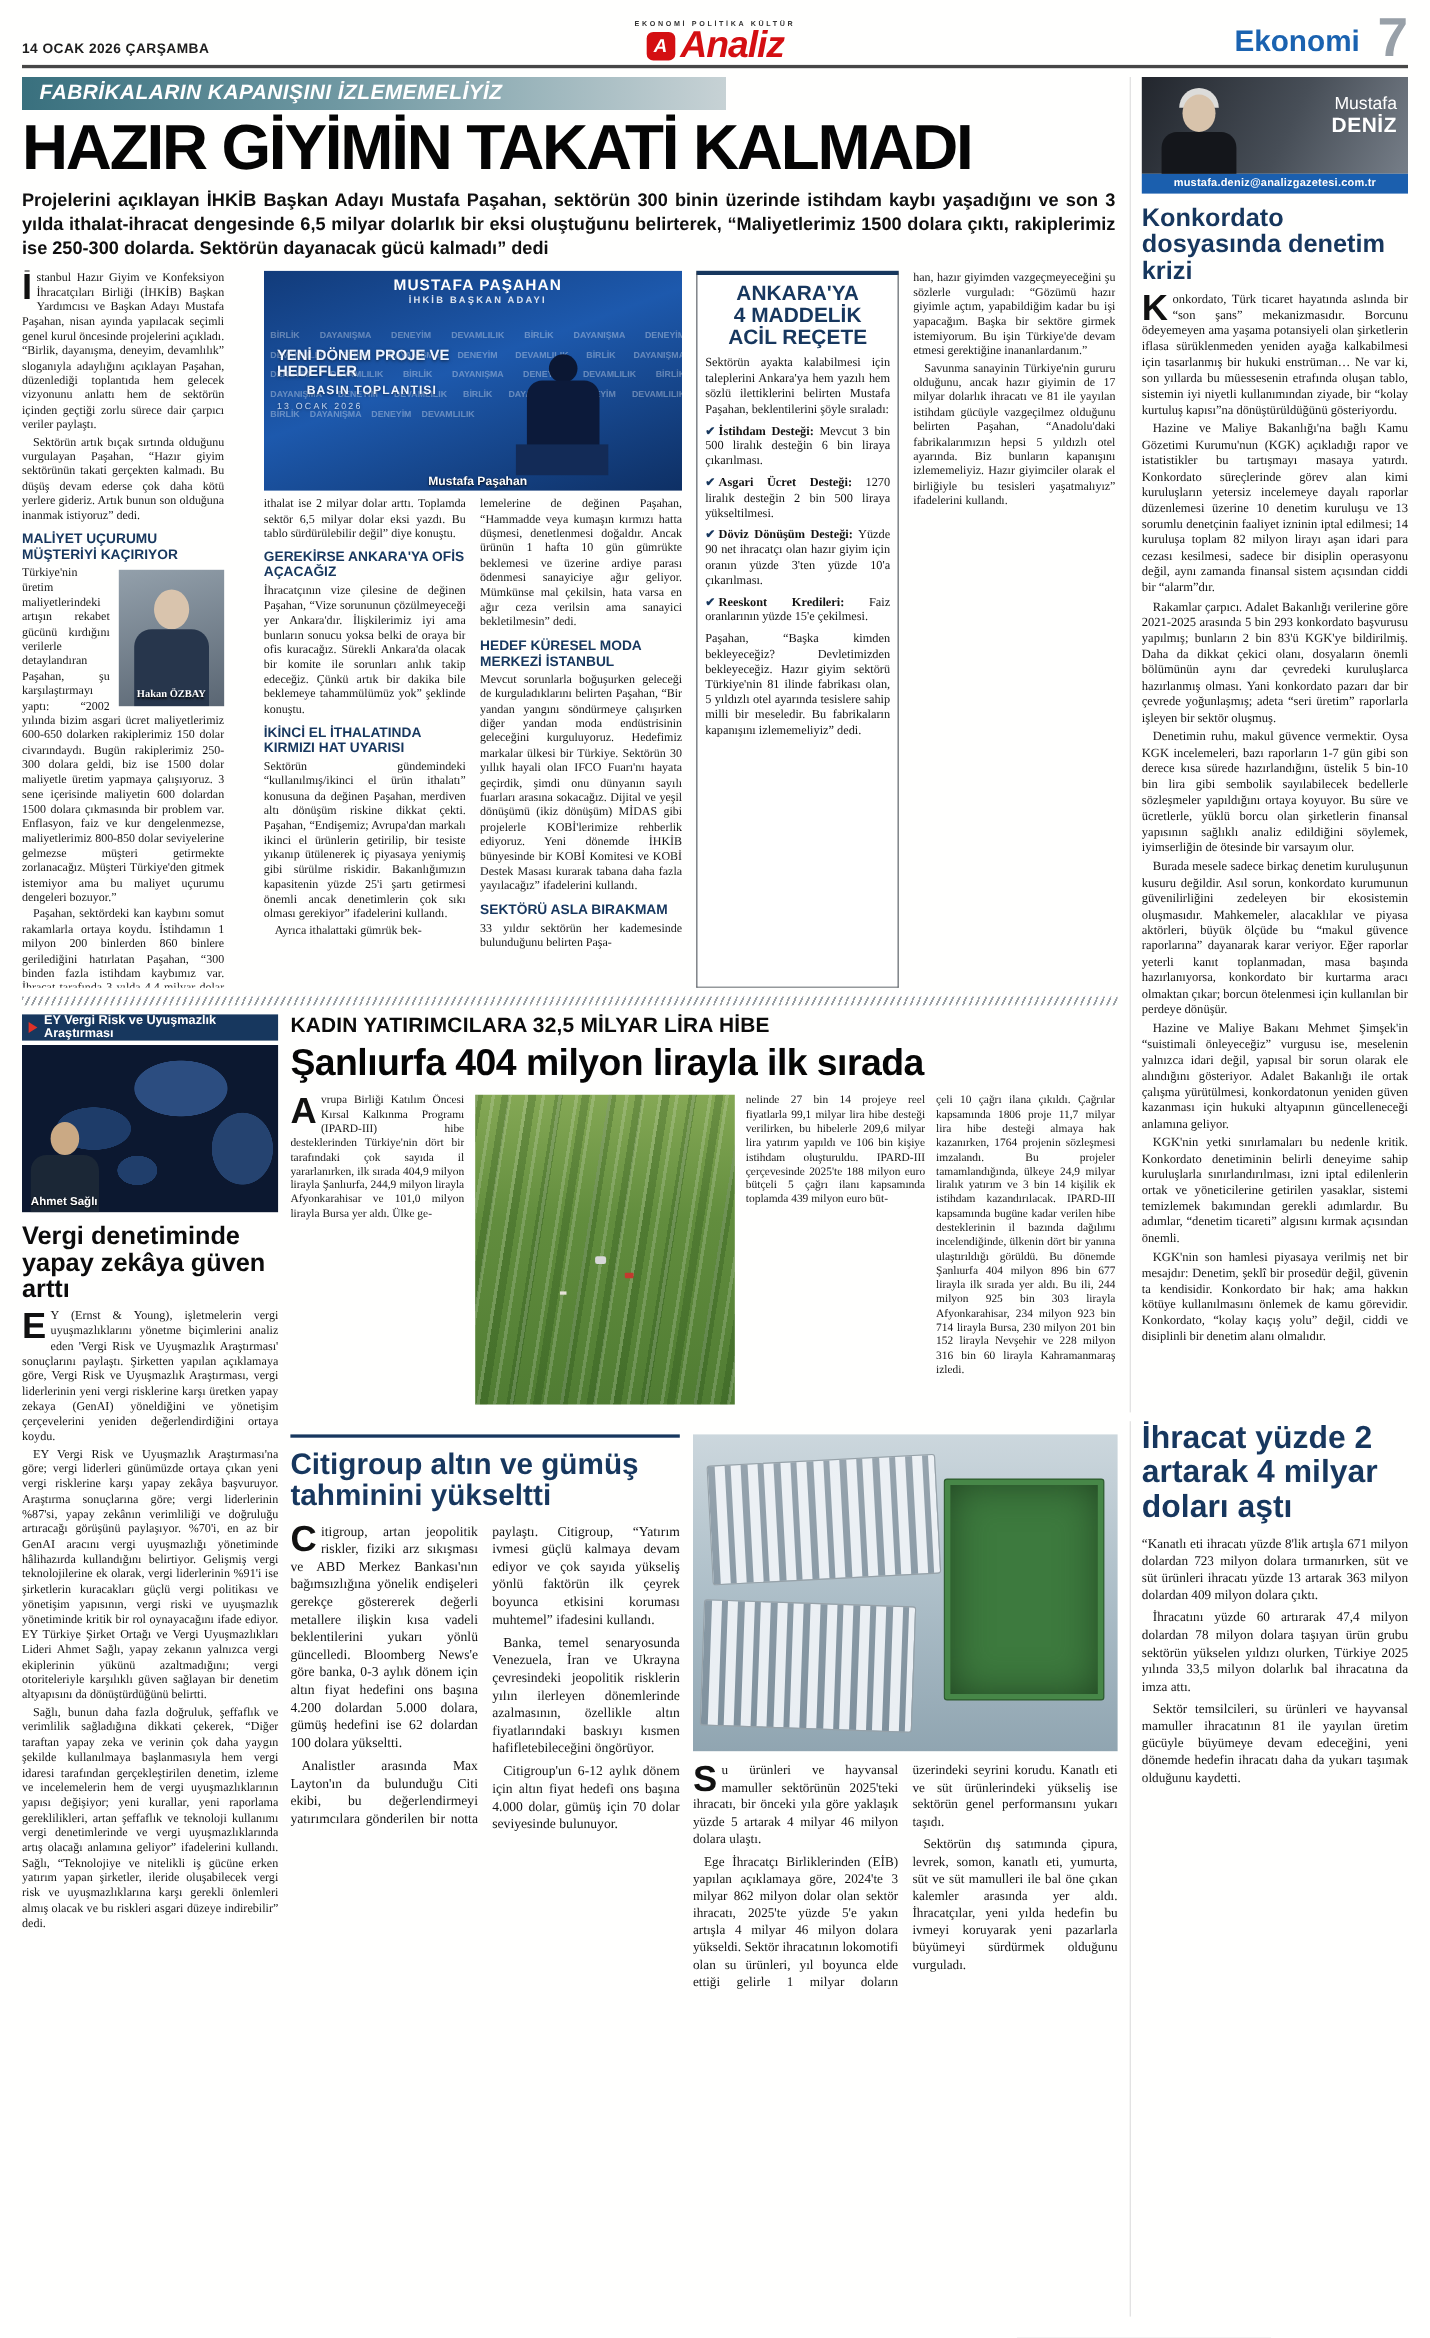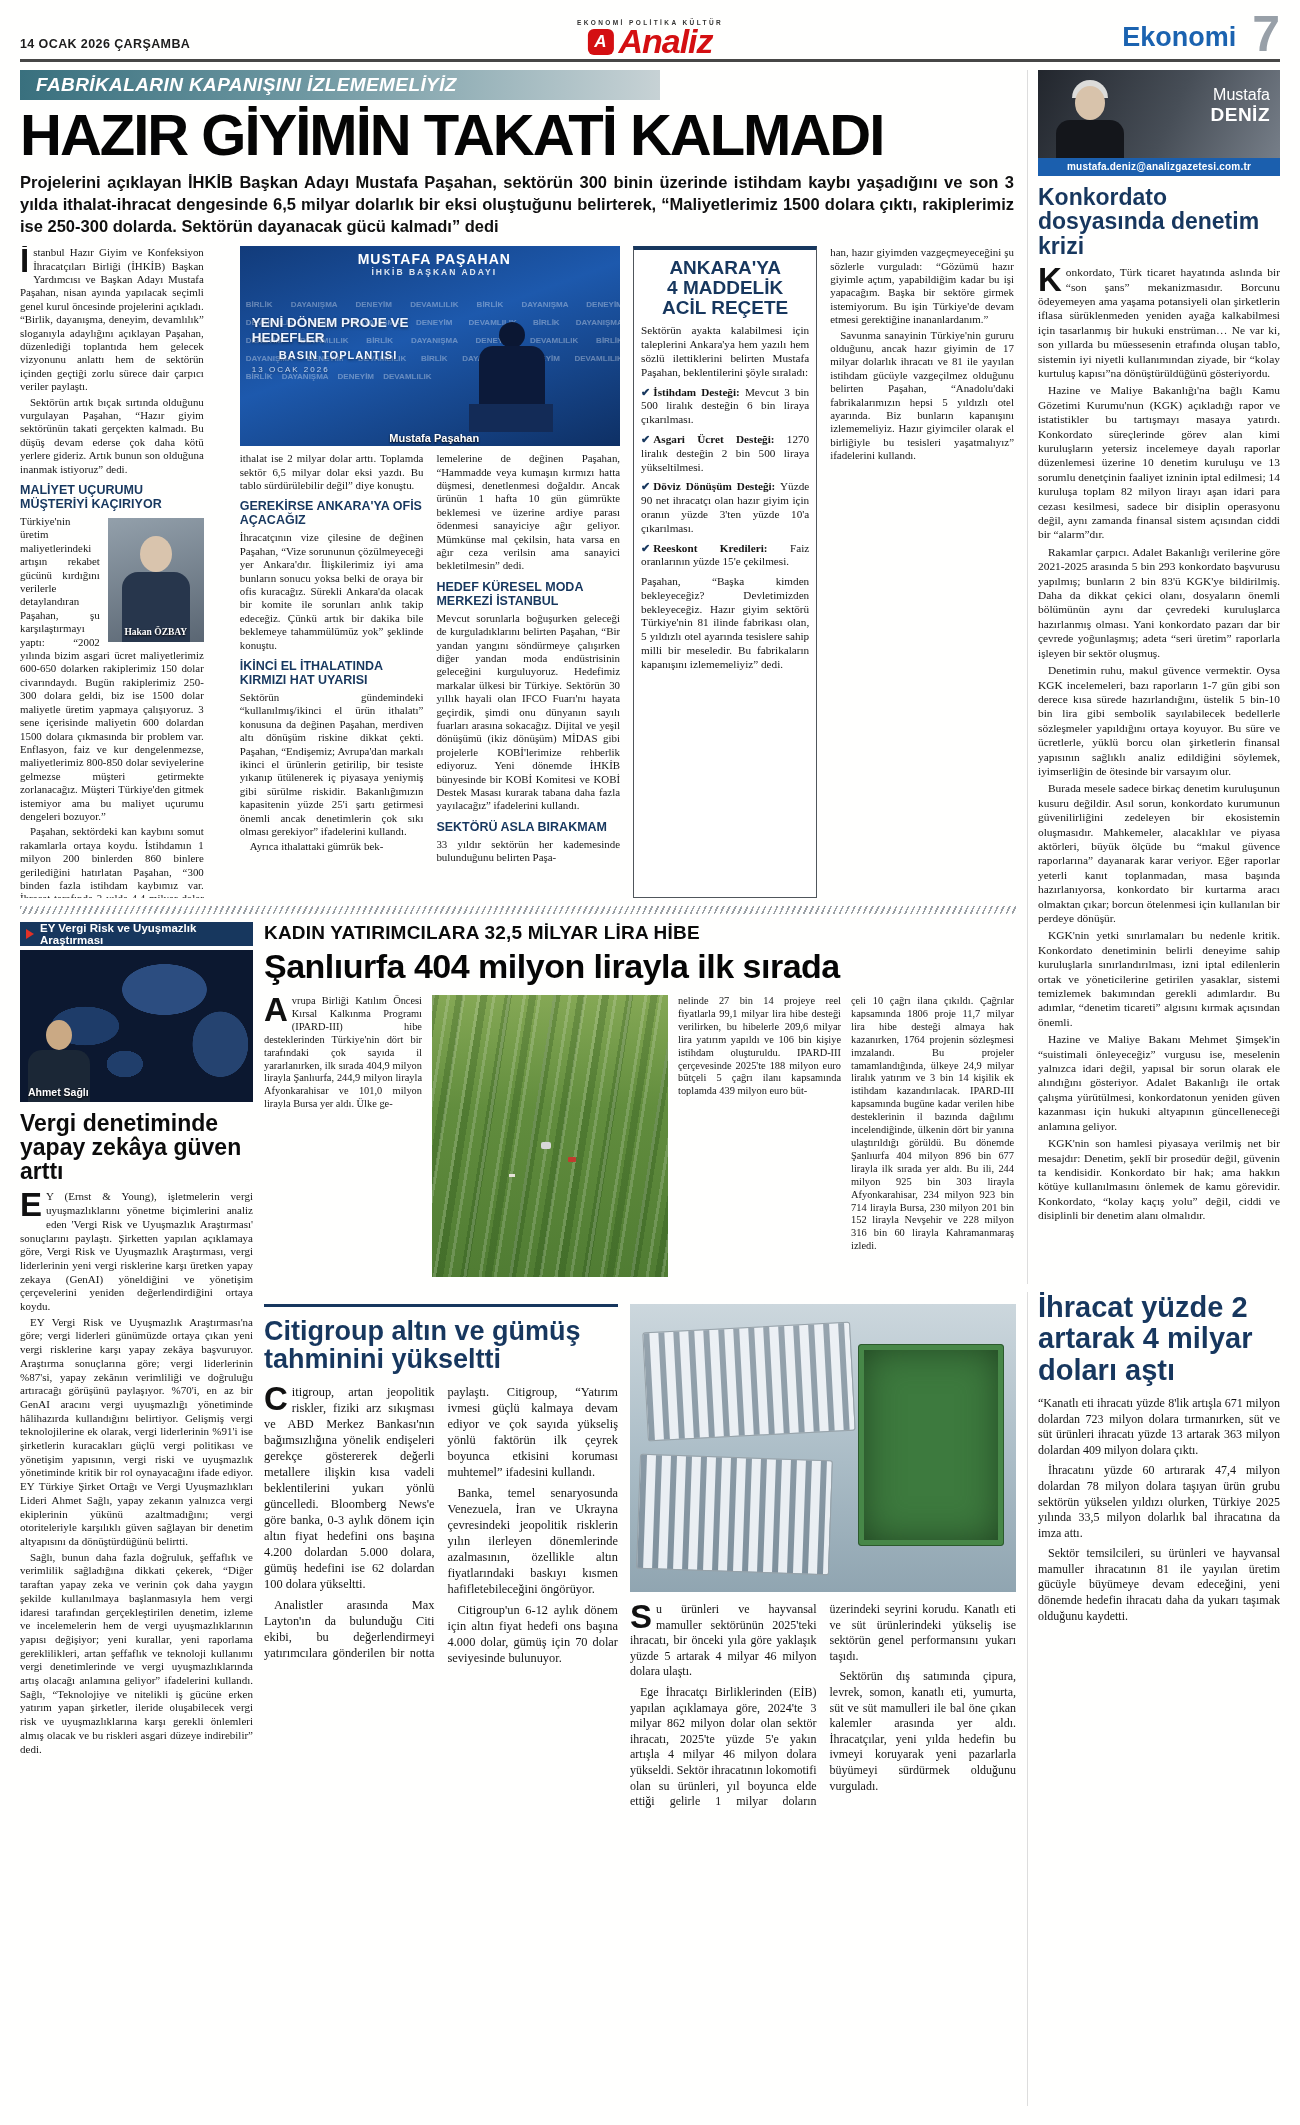--- a/index.html
+++ b/index.html
@@ -278,22 +278,22 @@
       </div>
     </div>
     <div class="dz-mail">mustafa.deniz@analizgazetesi.com.tr</div>
     <h2 class="dz-title">Konkordato dosyasında denetim krizi</h2>
     <div class="dz-body-txt">
       <p class="ni dc">Konkordato, Türk ticaret hayatında aslında bir “son şans” mekanizmasıdır. Borcunu ödeyemeyen ama yaşama potansiyeli olan şirketlerin iflasa sürüklenmeden yeniden ayağa kalkabilmesi için tasarlanmış bir hukuki enstrüman… Ne var ki, son yıllarda bu müessesenin etrafında oluşan tablo, sistemin iyi niyetli kullanımından ziyade, bir “kolay kurtuluş kapısı”na dönüştürüldüğünü gösteriyordu.</p>
       <p>Hazine ve Maliye Bakanlığı'na bağlı Kamu Gözetimi Kurumu'nun (KGK) açıkladığı rapor ve istatistikler bu tartışmayı masaya yatırdı. Konkordato süreçlerinde görev alan kimi kuruluşların yetersiz incelemeye dayalı raporlar düzenlemesi üzerine 10 denetim kuruluşu ve 13 sorumlu denetçinin faaliyet izninin iptal edilmesi; 14 kuruluşa toplam 82 milyon lirayı aşan idari para cezası kesilmesi, sadece bir disiplin operasyonu değil, aynı zamanda finansal sistem açısından ciddi bir “alarm”dır.</p>
       <p>Rakamlar çarpıcı. Adalet Bakanlığı verilerine göre 2021-2025 arasında 5 bin 293 konkordato başvurusu yapılmış; bunların 2 bin 83'ü KGK'ye bildirilmiş. Daha da dikkat çekici olanı, dosyaların önemli bölümünün aynı dar çevredeki kuruluşlarca hazırlanmış olması. Yani konkordato pazarı dar bir çevrede yoğunlaşmış; adeta “seri üretim” raporlarla işleyen bir sektör oluşmuş.</p>
       <p>Denetimin ruhu, makul güvence vermektir. Oysa KGK incelemeleri, bazı raporların 1-7 gün gibi son derece kısa sürede hazırlandığını, üstelik 5 bin-10 bin lira gibi sembolik sayılabilecek bedellerle sözleşmeler yapıldığını ortaya koyuyor. Bu süre ve ücretlerle, yüklü borcu olan şirketlerin finansal yapısının sağlıklı analiz edildiğini söylemek, iyimserliğin de ötesinde bir varsayım olur.</p>
       <p>Burada mesele sadece birkaç denetim kuruluşunun kusuru değildir. Asıl sorun, konkordato kurumunun güvenilirliğini zedeleyen bir ekosistemin oluşmasıdır. Mahkemeler, alacaklılar ve piyasa aktörleri, büyük ölçüde bu “makul güvence raporlarına” dayanarak karar veriyor. Eğer raporlar yeterli kanıt toplanmadan, masa başında hazırlanıyorsa, konkordato bir kurtarma aracı olmaktan çıkar; borcun ötelenmesi için kullanılan bir perdeye dönüşür.</p>
+      <p>Hazine ve Maliye Bakanı Mehmet Şimşek'in “suistimali önleyeceğiz” vurgusu ise, meselenin yalnızca idari değil, yapısal bir sorun olarak ele alındığını gösteriyor. Adalet Bakanlığı ile ortak çalışma yürütülmesi, konkordatonun yeniden güven kazanması için hukuki altyapının güncelleneceği anlamına geliyor.</p>
       <p>KGK'nin yetki sınırlamaları bu nedenle kritik. Konkordato denetiminin belirli deneyime sahip kuruluşlarla sınırlandırılması, izni iptal edilenlerin ortak ve yöneticilerine getirilen yasaklar, sistemi temizlemek bakımından gerekli adımlardır. Bu adımlar, “denetim ticareti” algısını kırmak açısından önemli.</p>
-      <p>Hazine ve Maliye Bakanı Mehmet Şimşek'in “suistimali önleyeceğiz” vurgusu ise, meselenin yalnızca idari değil, yapısal bir sorun olarak ele alındığını gösteriyor. Adalet Bakanlığı ile ortak çalışma yürütülmesi, konkordatonun yeniden güven kazanması için hukuki altyapının güncelleneceği anlamına geliyor.</p>
       <p>KGK'nin son hamlesi piyasaya verilmiş net bir mesajdır: Denetim, şeklî bir prosedür değil, güvenin ta kendisidir. Konkordato bir hak; ama hakkın kötüye kullanılmasını önlemek de kamu görevidir. Konkordato, “kolay kaçış yolu” değil, ciddi ve disiplinli bir denetim alanı olmalıdır.</p>
     </div>
   </aside>
 
   <div class="zigzag"></div>
 
   <section class="ey">
     <div class="ey-tag">
       <span class="arr"></span>
       <span>EY Vergi Risk ve Uyuşmazlık Araştırması</span>

